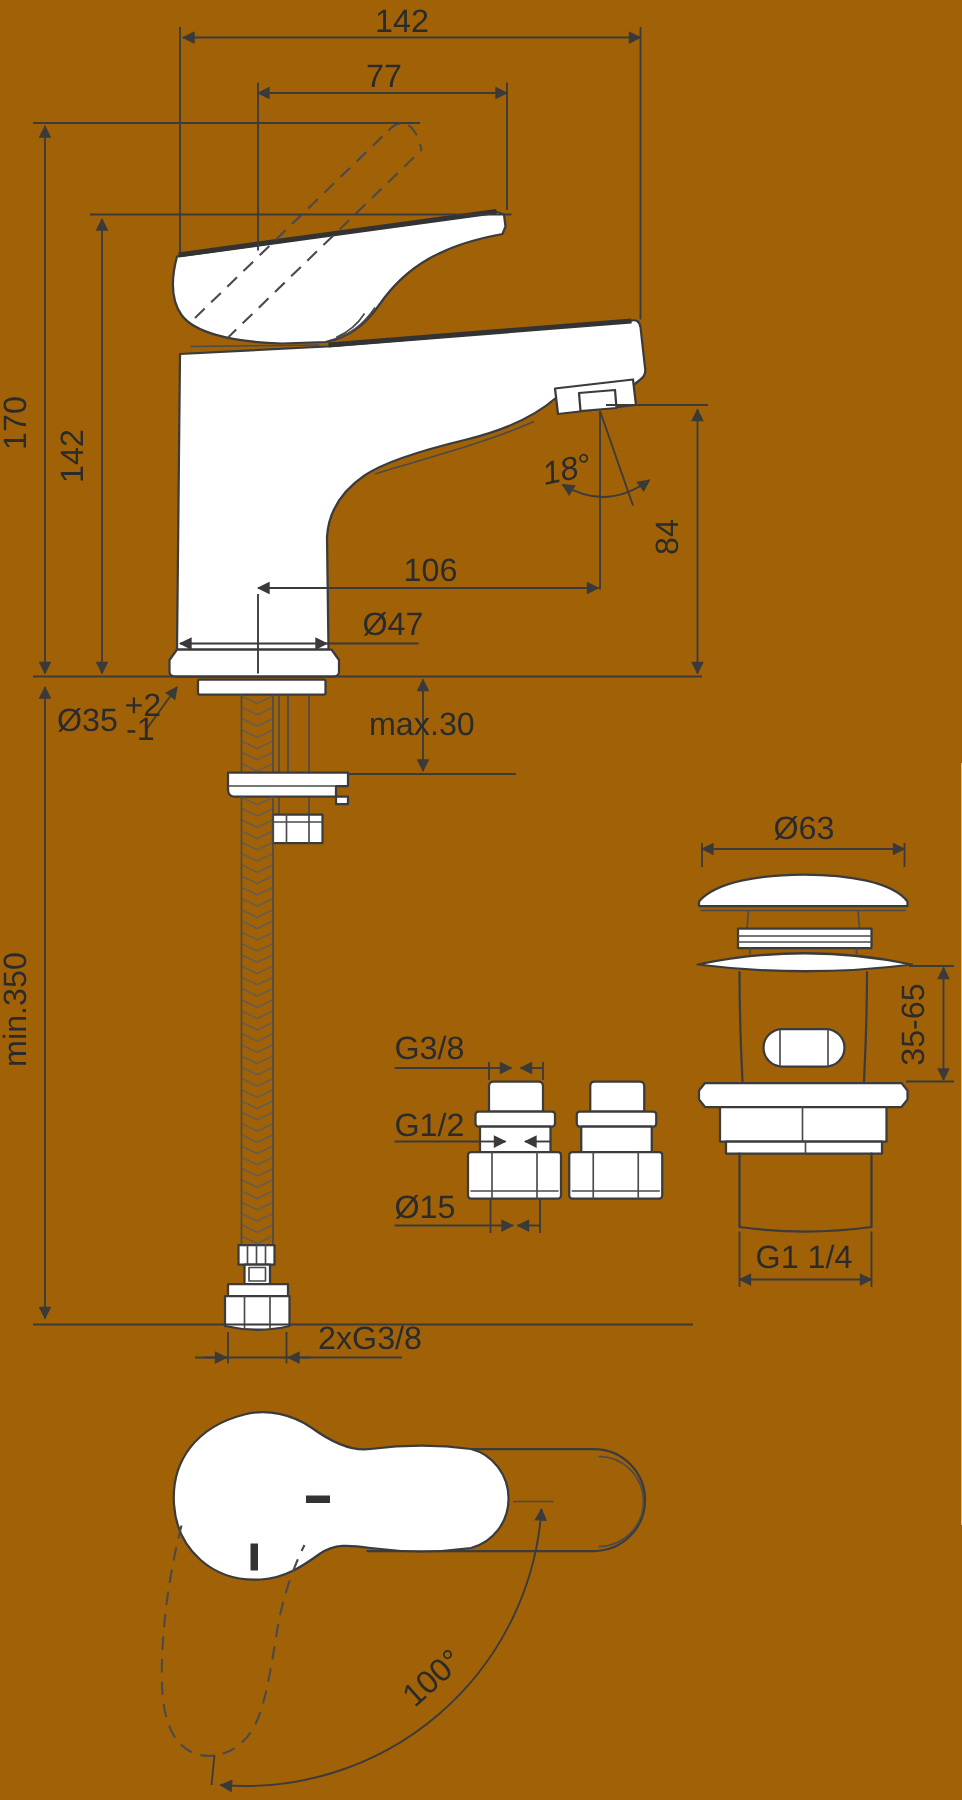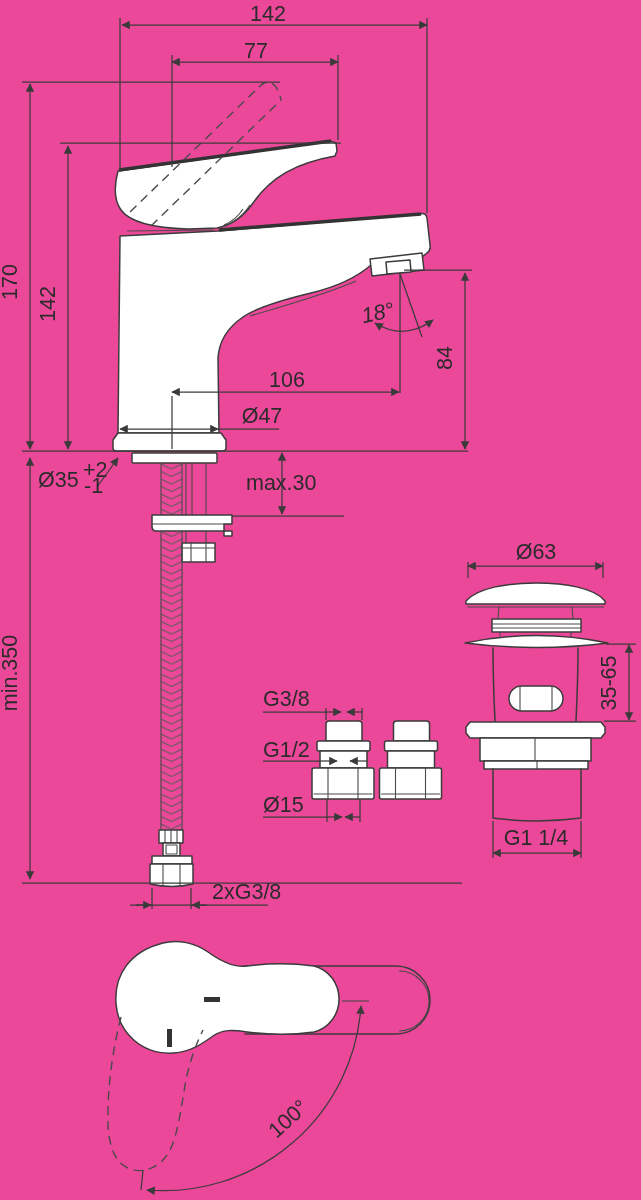--- a/index.html
+++ b/index.html
@@ -1,16 +1,16 @@
 <!DOCTYPE html>
 <html><head>
 <meta charset="utf-8">
 <style>
   html,body { margin:0; padding:0; background:#ffffff; }
-  .canvas { position:relative; width:641px; height:1200px; background:#ec4899; overflow:hidden;
+  .canvas { position:relative; width:641px; height:1200px; background:#a16207; overflow:hidden;
             font-family:"Liberation Sans", sans-serif; }
   svg text { font-family:"Liberation Sans", sans-serif; font-size:21.5px; fill:#2b2b2b; }
   svg text.it { font-style:italic; }
   .ln   { stroke:#3b3b3b; stroke-width:1.5; fill:none; stroke-linecap:round; stroke-linejoin:round; }
   .fw   { fill:#ffffff; }
   .thin { stroke:#4a4a4a; stroke-width:1.1; }
   .thick{ stroke:#333333; stroke-width:3.4; }
   .dim  { stroke:#3b3b3b; stroke-width:1.25; fill:none; }
   .dash { stroke:#4a4a4a; stroke-width:1.4; fill:none; stroke-dasharray:9 6; }
   .mark { fill:#333333; }

